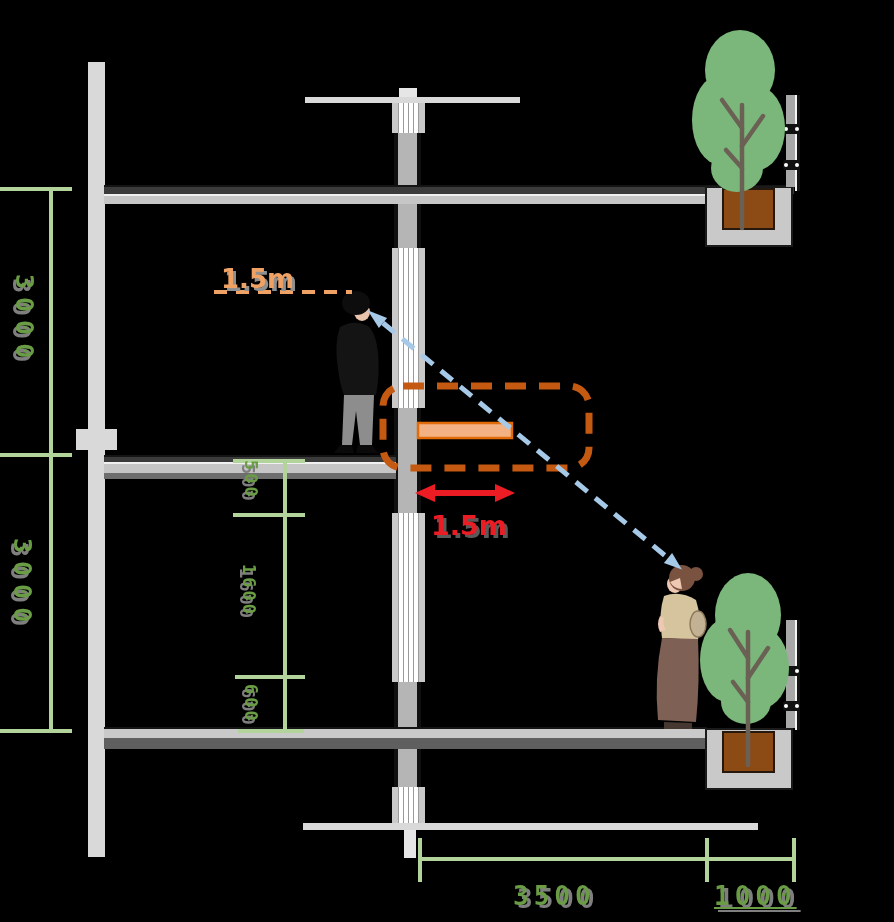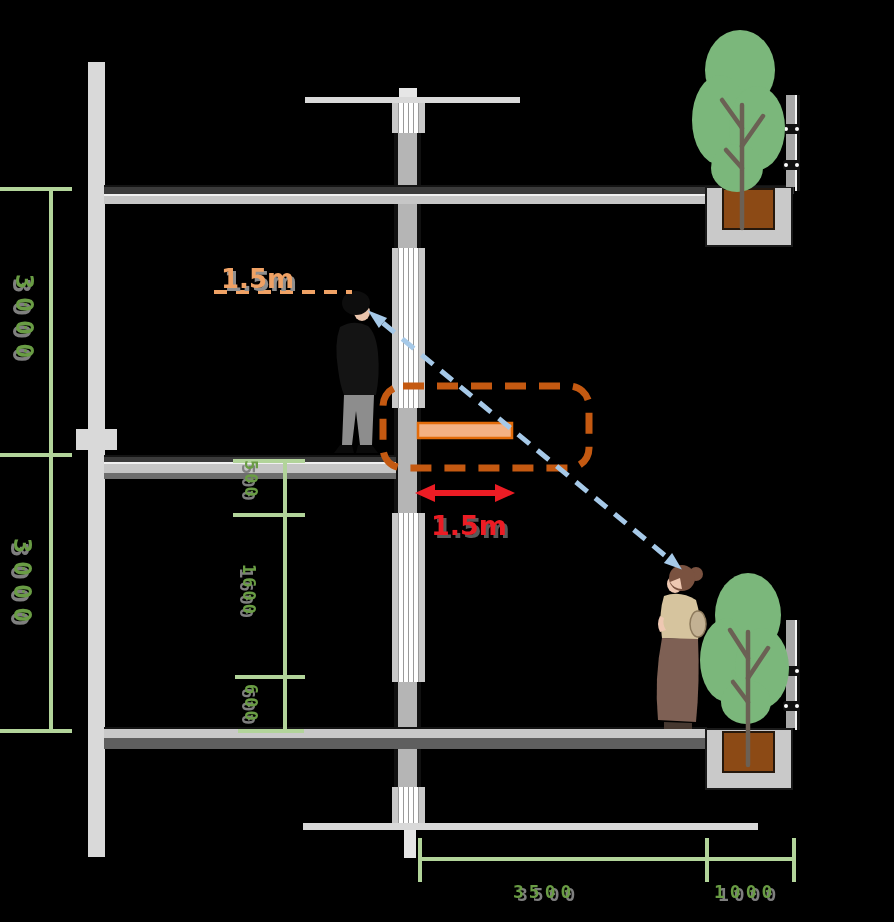--- a/index.html
+++ b/index.html
@@ -29,21 +29,21 @@
   .knob{position:absolute;width:17px;height:10px;background:#111;border-radius:3px;}
   .knob i{position:absolute;width:4px;height:4px;background:#fff;border-radius:50%;top:3px;}
   .knob i.l{left:1px}.knob i.r{right:1px}
   
   .dim{background:#b2d49a;}
   .dimtxt{color:#699c44;font-family:"DejaVu Sans Mono",monospace;font-weight:bold;
           text-shadow:4px 3px 0 #7f7f7f;line-height:1;white-space:nowrap;}
   .vtext{writing-mode:vertical-rl;text-orientation:mixed;}
   .lbl-big{font-size:25px;letter-spacing:8px;}
   .lbl-mid{font-size:17px;letter-spacing:3px;}
-  .lbl-bot{font-size:18px;letter-spacing:5px;}
+  .lbl-bot{font-size:26px;letter-spacing:5px;}
   .lbl-orange{color:#f0a265;font-weight:bold;font-size:26px;text-shadow:3px 3px 0 #8f8f8f;line-height:1;}
   .lbl-red{color:#ec1c24;font-weight:bold;font-size:27px;text-shadow:3px 3px 0 #5a5a5a;line-height:1;}
   svg{display:block;}
   .overlay{pointer-events:none;}
 </style>
 </head>
 <body>
 
 <div class="canvas">
 
@@ -175,18 +175,18 @@
   <div class="abs dim" style="left:418px;top:838px;width:4px;height:44px;"></div>
   <div class="abs dim" style="left:705px;top:838px;width:4px;height:44px;"></div>
   <div class="abs dim" style="left:792px;top:838px;width:4px;height:44px;"></div>
 
   <div class="abs dimtxt vtext lbl-big" style="left:12px;top:274px;">3000</div>
   <div class="abs dimtxt vtext lbl-big" style="left:10px;top:538px;">3000</div>
   <div class="abs dimtxt vtext lbl-mid" style="left:242px;top:460px;">500</div>
   <div class="abs dimtxt vtext lbl-mid" style="left:240px;top:564px;">1600</div>
   <div class="abs dimtxt vtext lbl-mid" style="left:242px;top:684px;">600</div>
   <div class="abs dimtxt lbl-bot" style="left:513px;top:883px;">3500</div>
-  <div class="abs dimtxt lbl-bot" style="left:714px;top:883px;">1000</div>
+  <div class="abs dimtxt lbl-bot" style="left:714px;top:883px;text-decoration:underline;">1000</div>
 
   <div class="abs lbl-orange" style="left:221px;top:266px;">1.5m</div>
   <div class="abs lbl-red" style="left:431px;top:512px;">1.5m</div>
 
 </div>
 
 </body></html>

